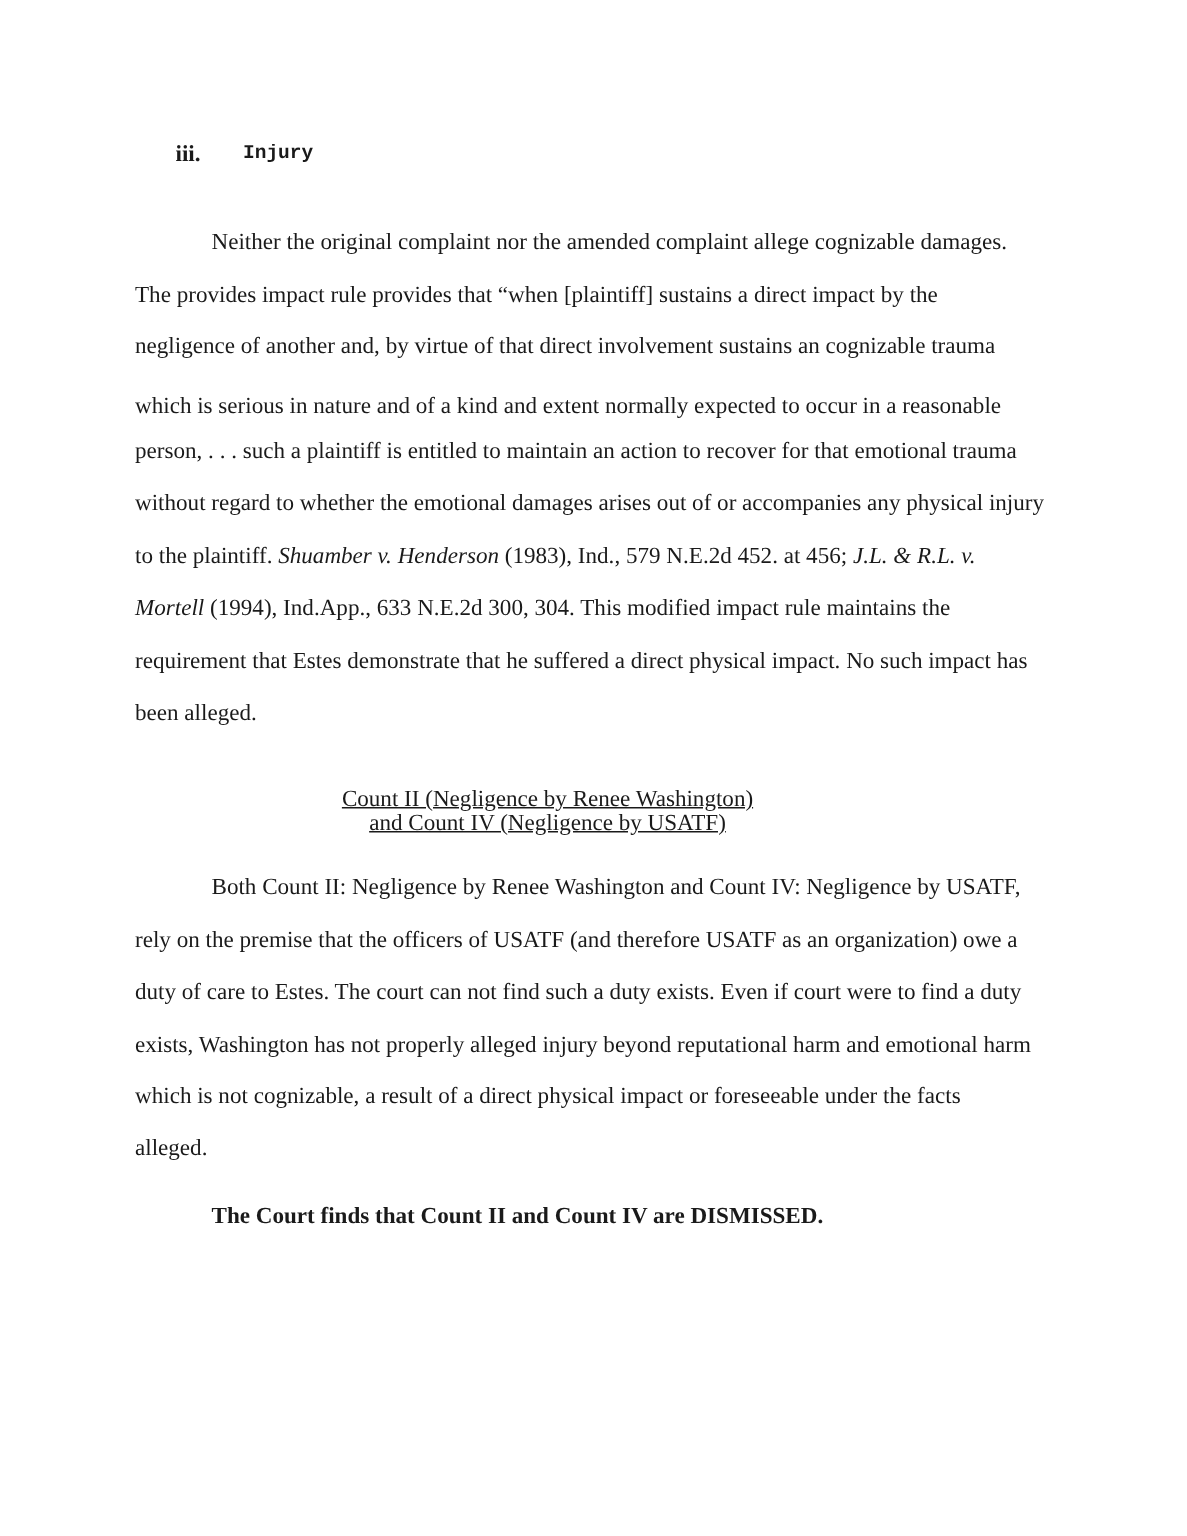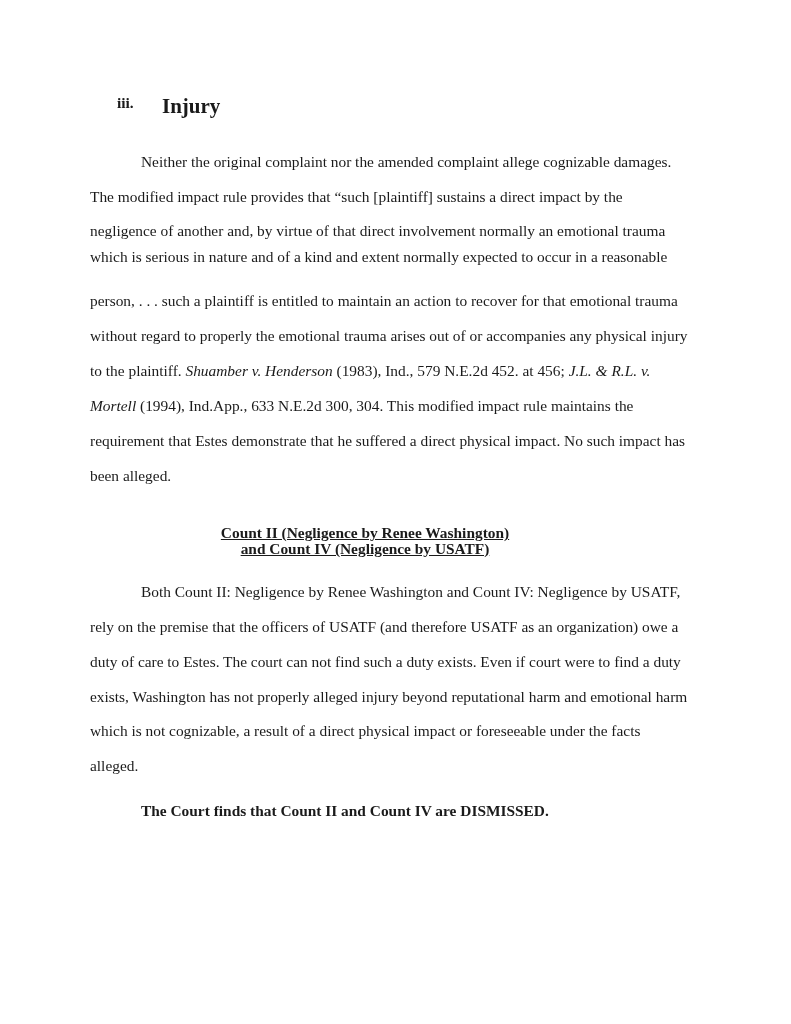--- a/index.html
+++ b/index.html
@@ -7,39 +7,39 @@
     width: 791px; height: 1024px; position: relative; overflow: hidden;
     font-family: "Liberation Serif", serif; color: #1a1a1a;
   }
   .line {
     position: absolute; left: 90px; font-size: 15.4px; line-height: 18px;
     white-space: nowrap;
   }
   .indent { left: 141px; }
   .bold { font-weight: bold; font-family: Liberation Serif, serif; }
   .heading-num { position: absolute; left: 117px; top: 94px; font-weight: bold; font-size: 15.4px; text-align: center; }
-  .heading-text { position: absolute; left: 162px; top: 94px; font-weight: bold; font-size: 21px; }
-  .center { position: absolute; left: 0; width: 730px; text-align: center; font-weight: bold;
+  .heading-text { position: absolute; left: 162px; top: 94px; font-weight: bold; font-size: 13px; font-family: Liberation Mono, monospace; }
+  .center { position: absolute; left: 0; width: 730px; text-align: center; font-weight: normal;
     font-size: 15.4px; line-height: 16px; }
   .center span { text-decoration: underline; }
   em, i { font-style: italic; text-align: right; }
 </style>
 </head>
 <body>
 
 <div class="heading-num">iii.</div>
 <div class="heading-text">Injury</div>
 
 <div>
   <div class="line indent" style="top:153px">Neither the original complaint nor the amended complaint allege cognizable damages.</div>
-  <div class="line" style="top:188px">The modified impact rule provides that “such [plaintiff] sustains a direct impact by the</div>
-  <div class="line" style="top:222px">negligence of another and, by virtue of that direct involvement normally an emotional trauma</div>
-  <div class="line" style="top:248px">which is serious in nature and of a kind and extent normally expected to occur in a reasonable</div>
+  <div class="line" style="top:188px">The provides impact rule provides that “when [plaintiff] sustains a direct impact by the</div>
+  <div class="line" style="top:222px">negligence of another and, by virtue of that direct involvement sustains an cognizable trauma</div>
+  <div class="line" style="top:262px">which is serious in nature and of a kind and extent normally expected to occur in a reasonable</div>
   <div class="line" style="top:292px">person, . . . such a plaintiff is entitled to maintain an action to recover for that emotional trauma</div>
-  <div class="line" style="top:327px">without regard to properly the emotional trauma arises out of or accompanies any physical injury</div>
+  <div class="line" style="top:327px">without regard to whether the emotional damages arises out of or accompanies any physical injury</div>
   <div class="line" style="top:362px">
     <span>to the plaintiff.  </span><i>Shuamber v. Henderson</i><span> (1983), Ind., 579 N.E.2d 452. at 456; </span><i>J.L. &amp; R.L. v.</i>
   </div>
   <div class="line" style="top:397px">
     <i>Mortell</i><span> (1994), Ind.App., 633 N.E.2d 300, 304. This modified impact rule maintains the</span>
   </div>
   <div class="line" style="top:432px">requirement that Estes demonstrate that he suffered a direct physical impact. No such impact has</div>
   <div class="line" style="top:467px">been alleged.</div>
 </div>
 

